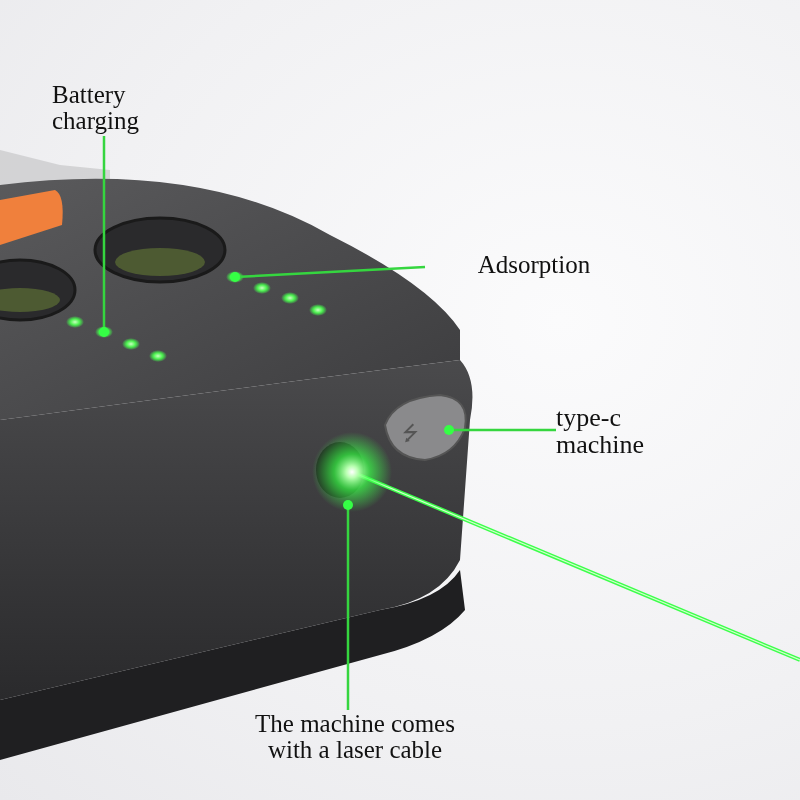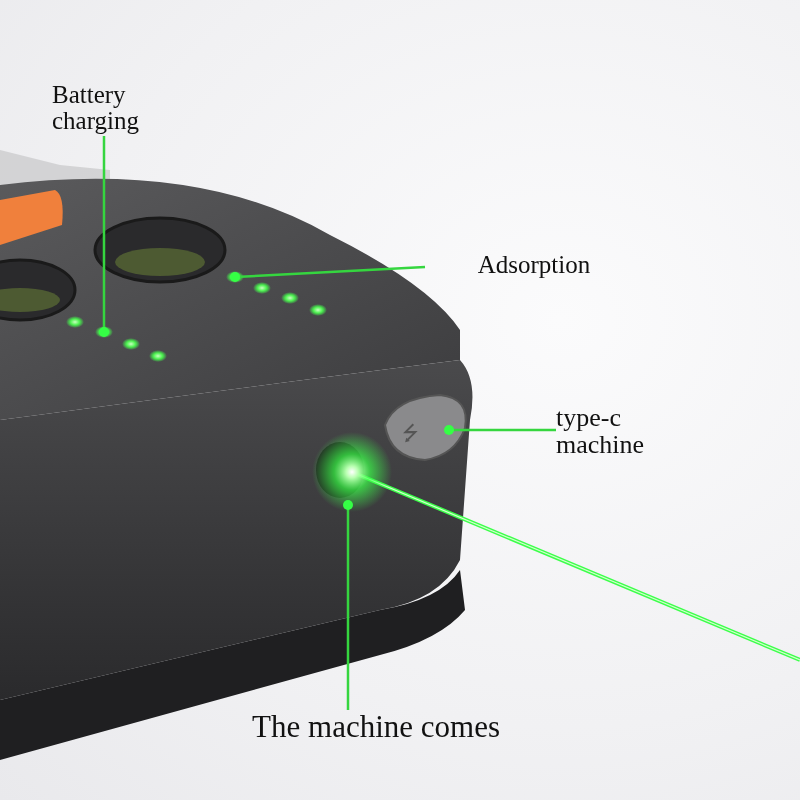--- a/index.html
+++ b/index.html
@@ -2,21 +2,21 @@
 <html><head>
 <meta charset="utf-8">
 <style>
   html,body{margin:0;padding:0;}
   body{width:800px;height:800px;overflow:hidden;background:#f3f3f5;position:relative;font-family:"DejaVu Sans","Liberation Sans",sans-serif;}
   .stage{position:absolute;left:0;top:0;width:800px;height:800px;background:radial-gradient(ellipse at 70% 40%,#fbfbfc 0%,#f1f1f3 60%,#e9e9ec 100%);}
   .label{position:absolute;color:#111;font-weight:500;line-height:1.05;font-family:Liberation Serif, serif;}
   .lbl-battery{left:52px;top:82px;font-size:25px;text-align:left;}
   .lbl-pressure{left:448px;top:252px;font-size:25px;text-align:center;width:172px;}
   .lbl-typec{left:556px;top:404px;font-size:26px;text-align:left;width:112px;}
-  .lbl-laser{left:210px;top:711px;font-size:31px;text-align:right;width:290px;}
+  .lbl-laser{left:210px;top:711px;font-size:25px;text-align:center;width:290px;}
   svg{position:absolute;left:0;top:0;}
 </style>
 </head>
 <body>
 
 <div class="stage">
   <svg width="800" height="800" viewBox="0 0 800 800">
     <defs>
       <linearGradient id="bodyFront" x1="0" y1="0" x2="0" y2="1">
         <stop offset="0" stop-color="#4a4a4c"></stop>
@@ -98,14 +98,15 @@
   </div>
   <div class="label lbl-pressure">
     <div>Adsorption</div>
   </div>
   <div class="label lbl-typec">
     <div>type-c</div>
     <div>machine</div>
   </div>
   <div class="label lbl-laser">
     <div>The machine comes</div>
+    <div>with a laser cable</div>
   </div>
 </div>
 
 </body></html>

